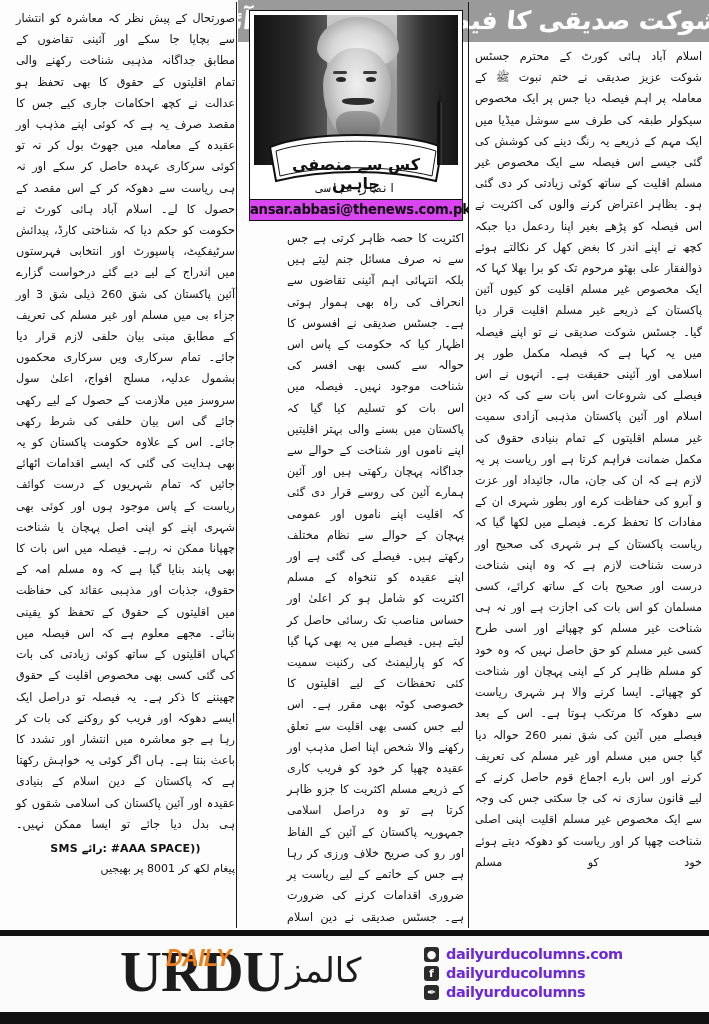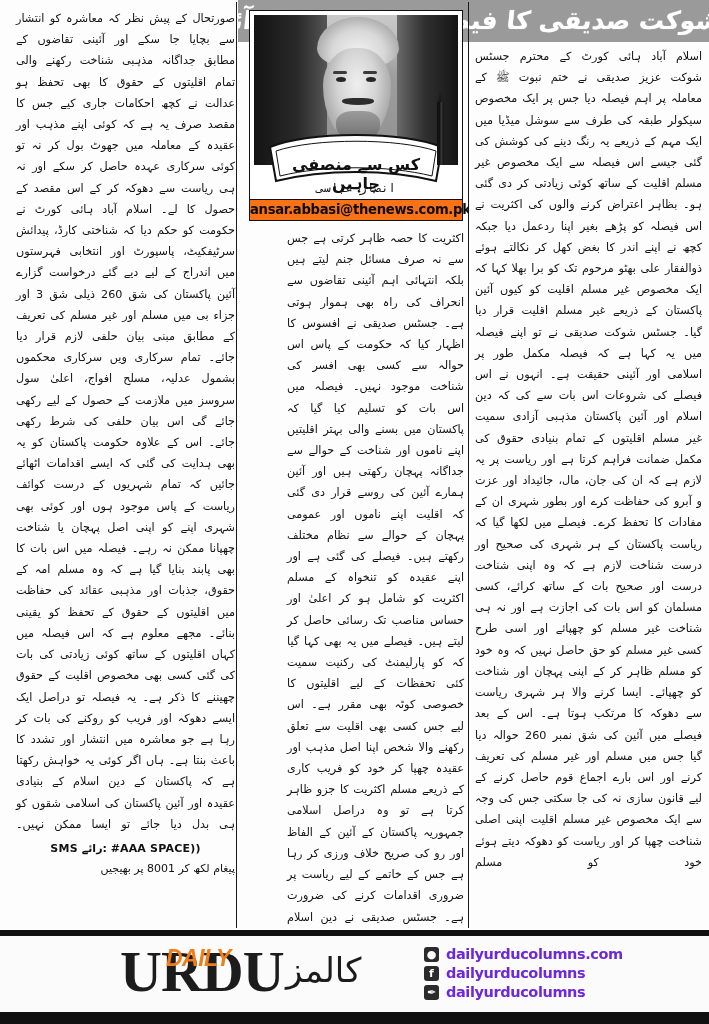--- a/index.html
+++ b/index.html
@@ -208,21 +208,21 @@
   }
   #author-name {
     text-align: center;
     font-size: 12px;
     color: #111;
     direction: rtl;
     margin: -2px 0 3px 0;
     font-family: Liberation Mono, monospace;
   }
   #author-email-bar {
-    background: #f97316;
+    background: #d946ef;
     border-top: 1px solid #111;
     margin: 0 -4px;
     padding: 2px 0 3px 0;
     text-align: center;
     font-size: 13.2px;
     font-weight: 700;
     letter-spacing: -0.3px;
     color: #0d0d0d;
     direction: ltr;
     font-family: "DejaVu Sans", sans-serif;

